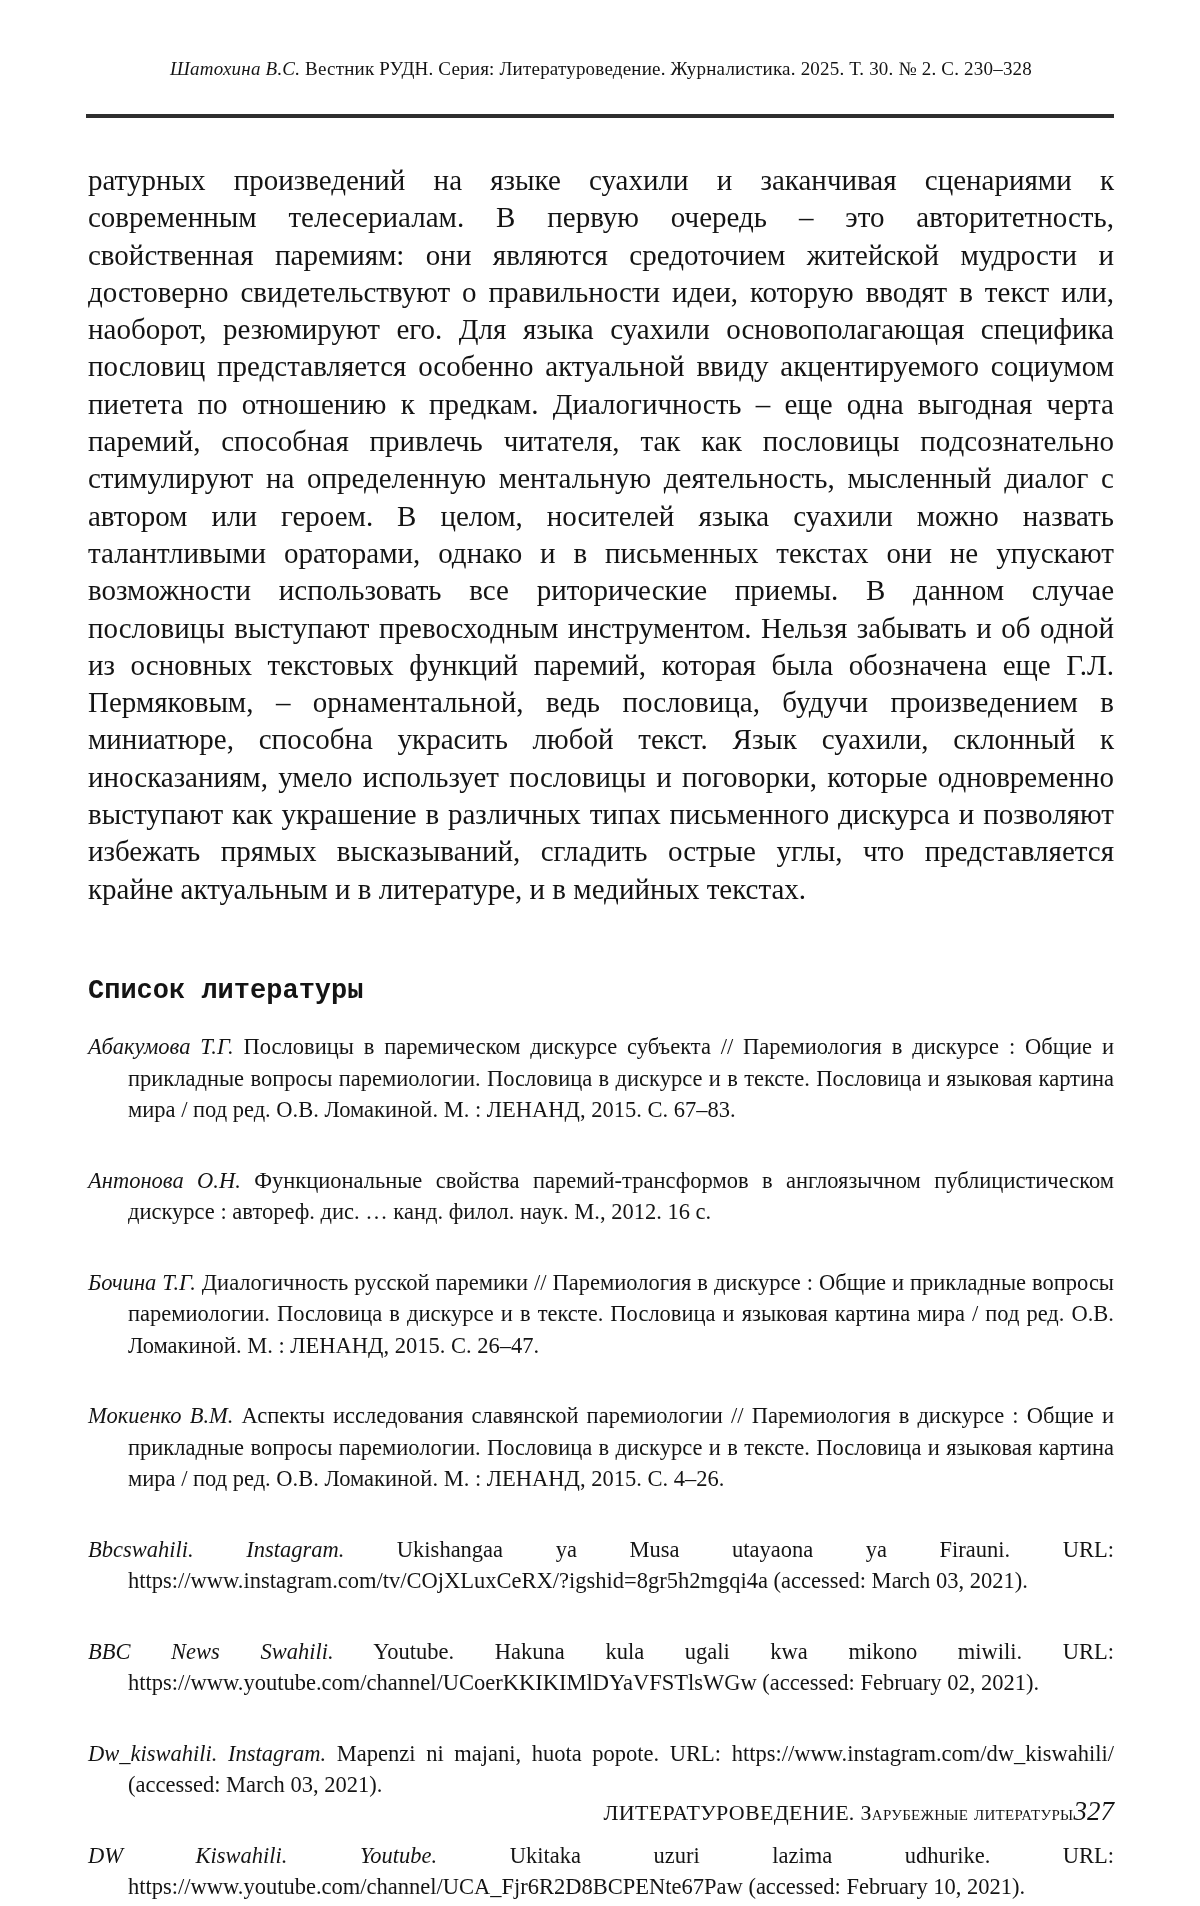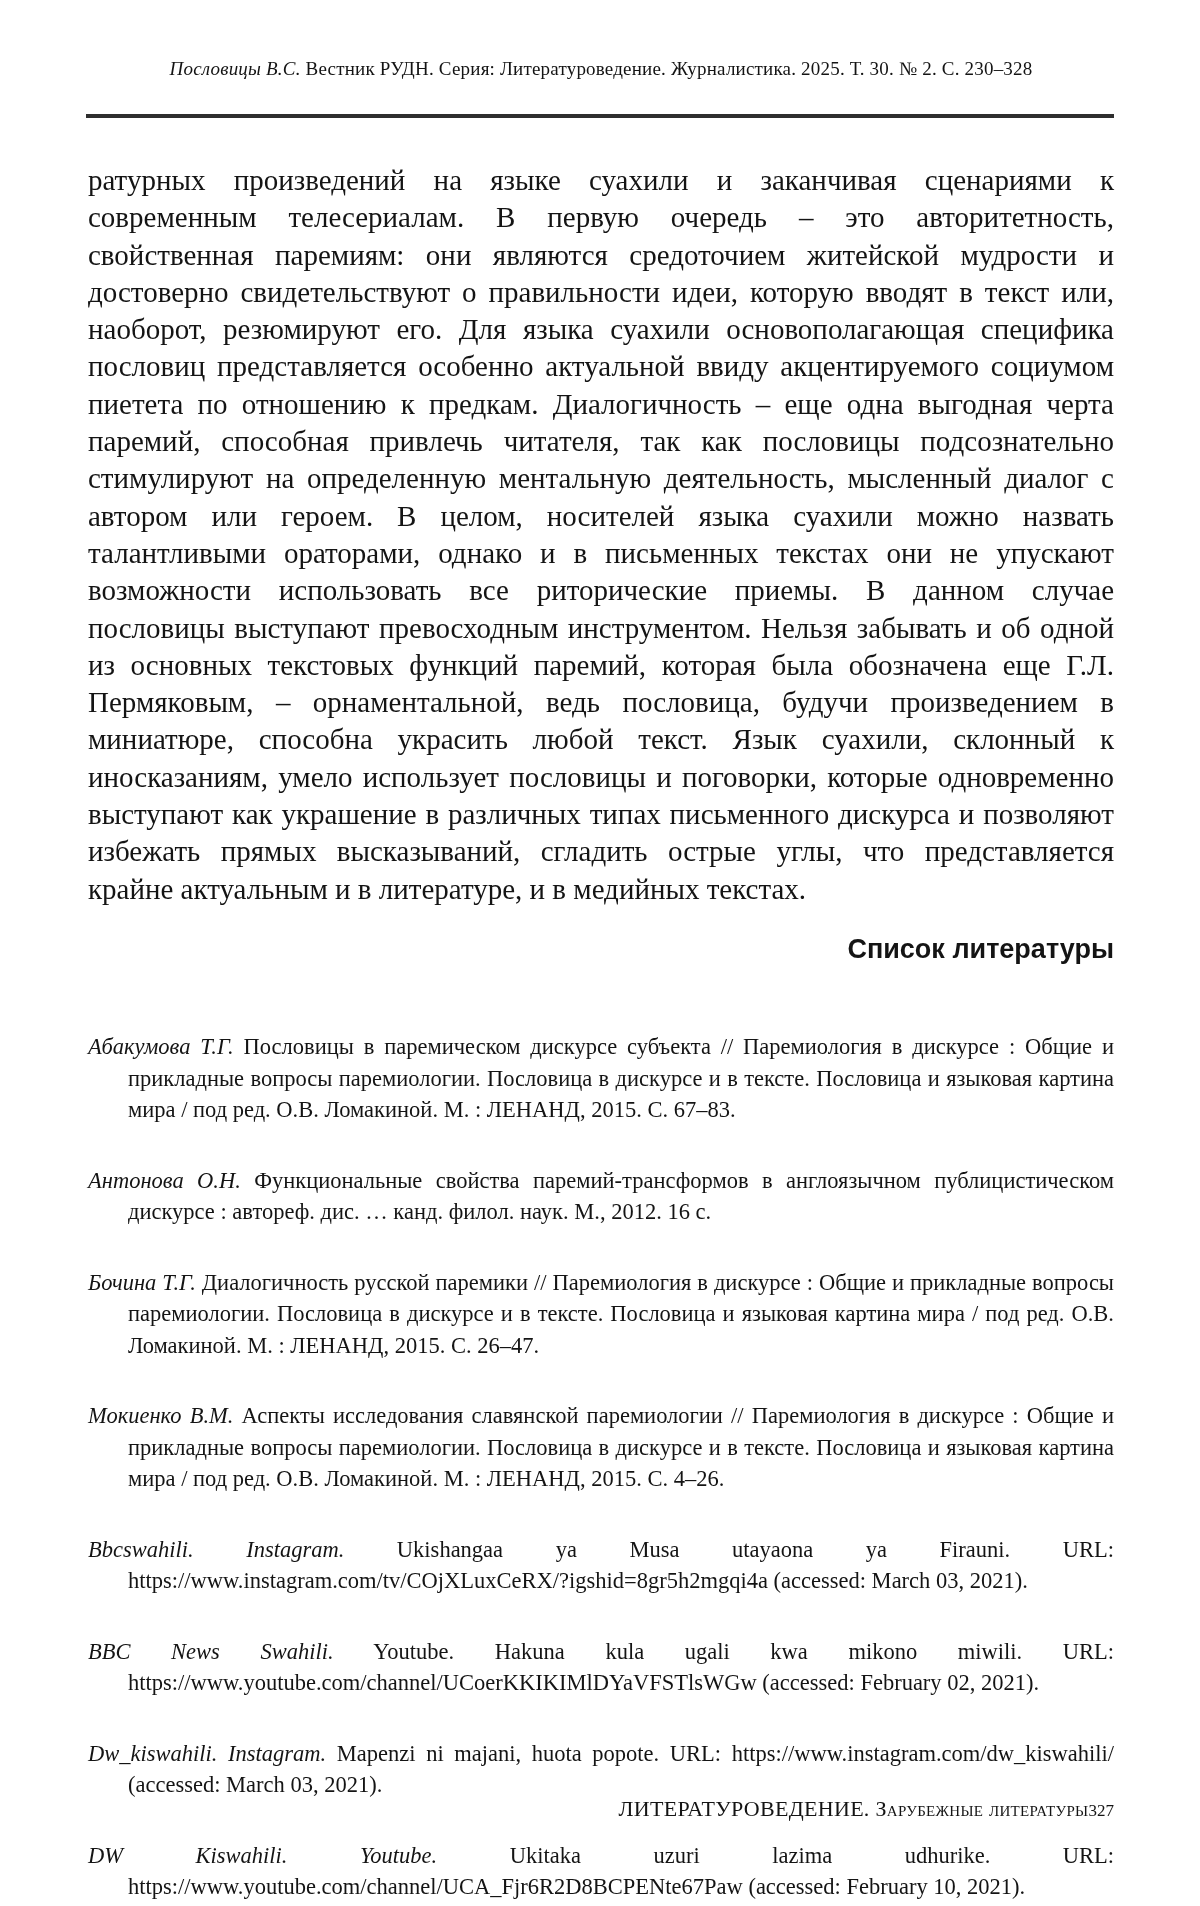--- a/index.html
+++ b/index.html
@@ -35,25 +35,25 @@
     position: absolute;
     top: 162px;
     left: 88px;
     width: 1026px;
     font-size: 29px;
     line-height: 37.3px;
     text-align: justify;
   }
   .ref-heading {
     position: absolute;
-    top: 934px;
+    top: 976px;
     left: 88px;
     width: 1026px;
-    text-align: right;
-    font-family: Liberation Sans, sans-serif;
+    text-align: left;
+    font-family: Liberation Mono, monospace;
     font-weight: 700;
     font-size: 27px;
   }
   .ref-list {
     position: absolute;
     top: 992px;
     left: 88px;
     width: 1026px;
     margin: 0;
     padding: 0;
@@ -73,29 +73,29 @@
     top: 1796px;
     left: 88px;
     width: 1026px;
     display: flex;
     justify-content: flex-end;
     align-items: baseline;
     font-size: 22px;
   }
   .footer-section { letter-spacing: 0.3px; }
   .footer-section .sc { font-variant: small-caps; }
-  .footer-page { font-size: 17px; }
+  .footer-page { font-size: 27px; font-style: italic; }
 </style>
 </head>
 <body>
 
 <div class="page">
 
   <div class="running-head">
-    <span class="it">Пословицы В.С.</span><span> Вестник РУДН. Серия: Литературоведение. Журналистика. 2025. Т. 30. № 2. С. 230–328</span>
+    <span class="it">Шатохина В.С.</span><span> Вестник РУДН. Серия: Литературоведение. Журналистика. 2025. Т. 30. № 2. С. 230–328</span>
   </div>
 
   <div class="head-rule"></div>
 
   <div class="body-text">ратурных произведений на языке суахили и заканчивая сценариями к современным телесериалам. В первую очередь – это авторитетность, свойственная паремиям: они являются средоточием житейской мудрости и достоверно свидетельствуют о правильности идеи, которую вводят в текст или, наоборот, резюмируют его. Для языка суахили основополагающая специфика пословиц представляется особенно актуальной ввиду акцентируемого социумом пиетета по отношению к предкам. Диалогичность – еще одна выгодная черта паремий, способная привлечь читателя, так как пословицы подсознательно стимулируют на определенную ментальную деятельность, мысленный диалог с автором или героем. В целом, носителей языка суахили можно назвать талантливыми ораторами, однако и в письменных текстах они не упускают возможности использовать все риторические приемы. В данном случае пословицы выступают превосходным инструментом. Нельзя забывать и об одной из основных текстовых функций паремий, которая была обозначена еще Г.Л. Пермяковым, – орнаментальной, ведь пословица, будучи произведением в миниатюре, способна украсить любой текст. Язык суахили, склонный к иносказаниям, умело использует пословицы и поговорки, которые одновременно выступают как украшение в различных типах письменного дискурса и позволяют избежать прямых высказываний, сгладить острые углы, что представляется крайне актуальным и в литературе, и в медийных текстах.</div>
 
   <div class="ref-heading">Список литературы</div>
 
   <ul class="ref-list">
     <li class="ref-item"><span class="it">Абакумова Т.Г.</span><span> Пословицы в паремическом дискурсе субъекта // Паремиология в дискурсе : Общие и прикладные вопросы паремиологии. Пословица в дискурсе и в тексте. Пословица и языковая картина мира / под ред. О.В. Ломакиной. М. : ЛЕНАНД, 2015. С. 67–83.</span></li>

